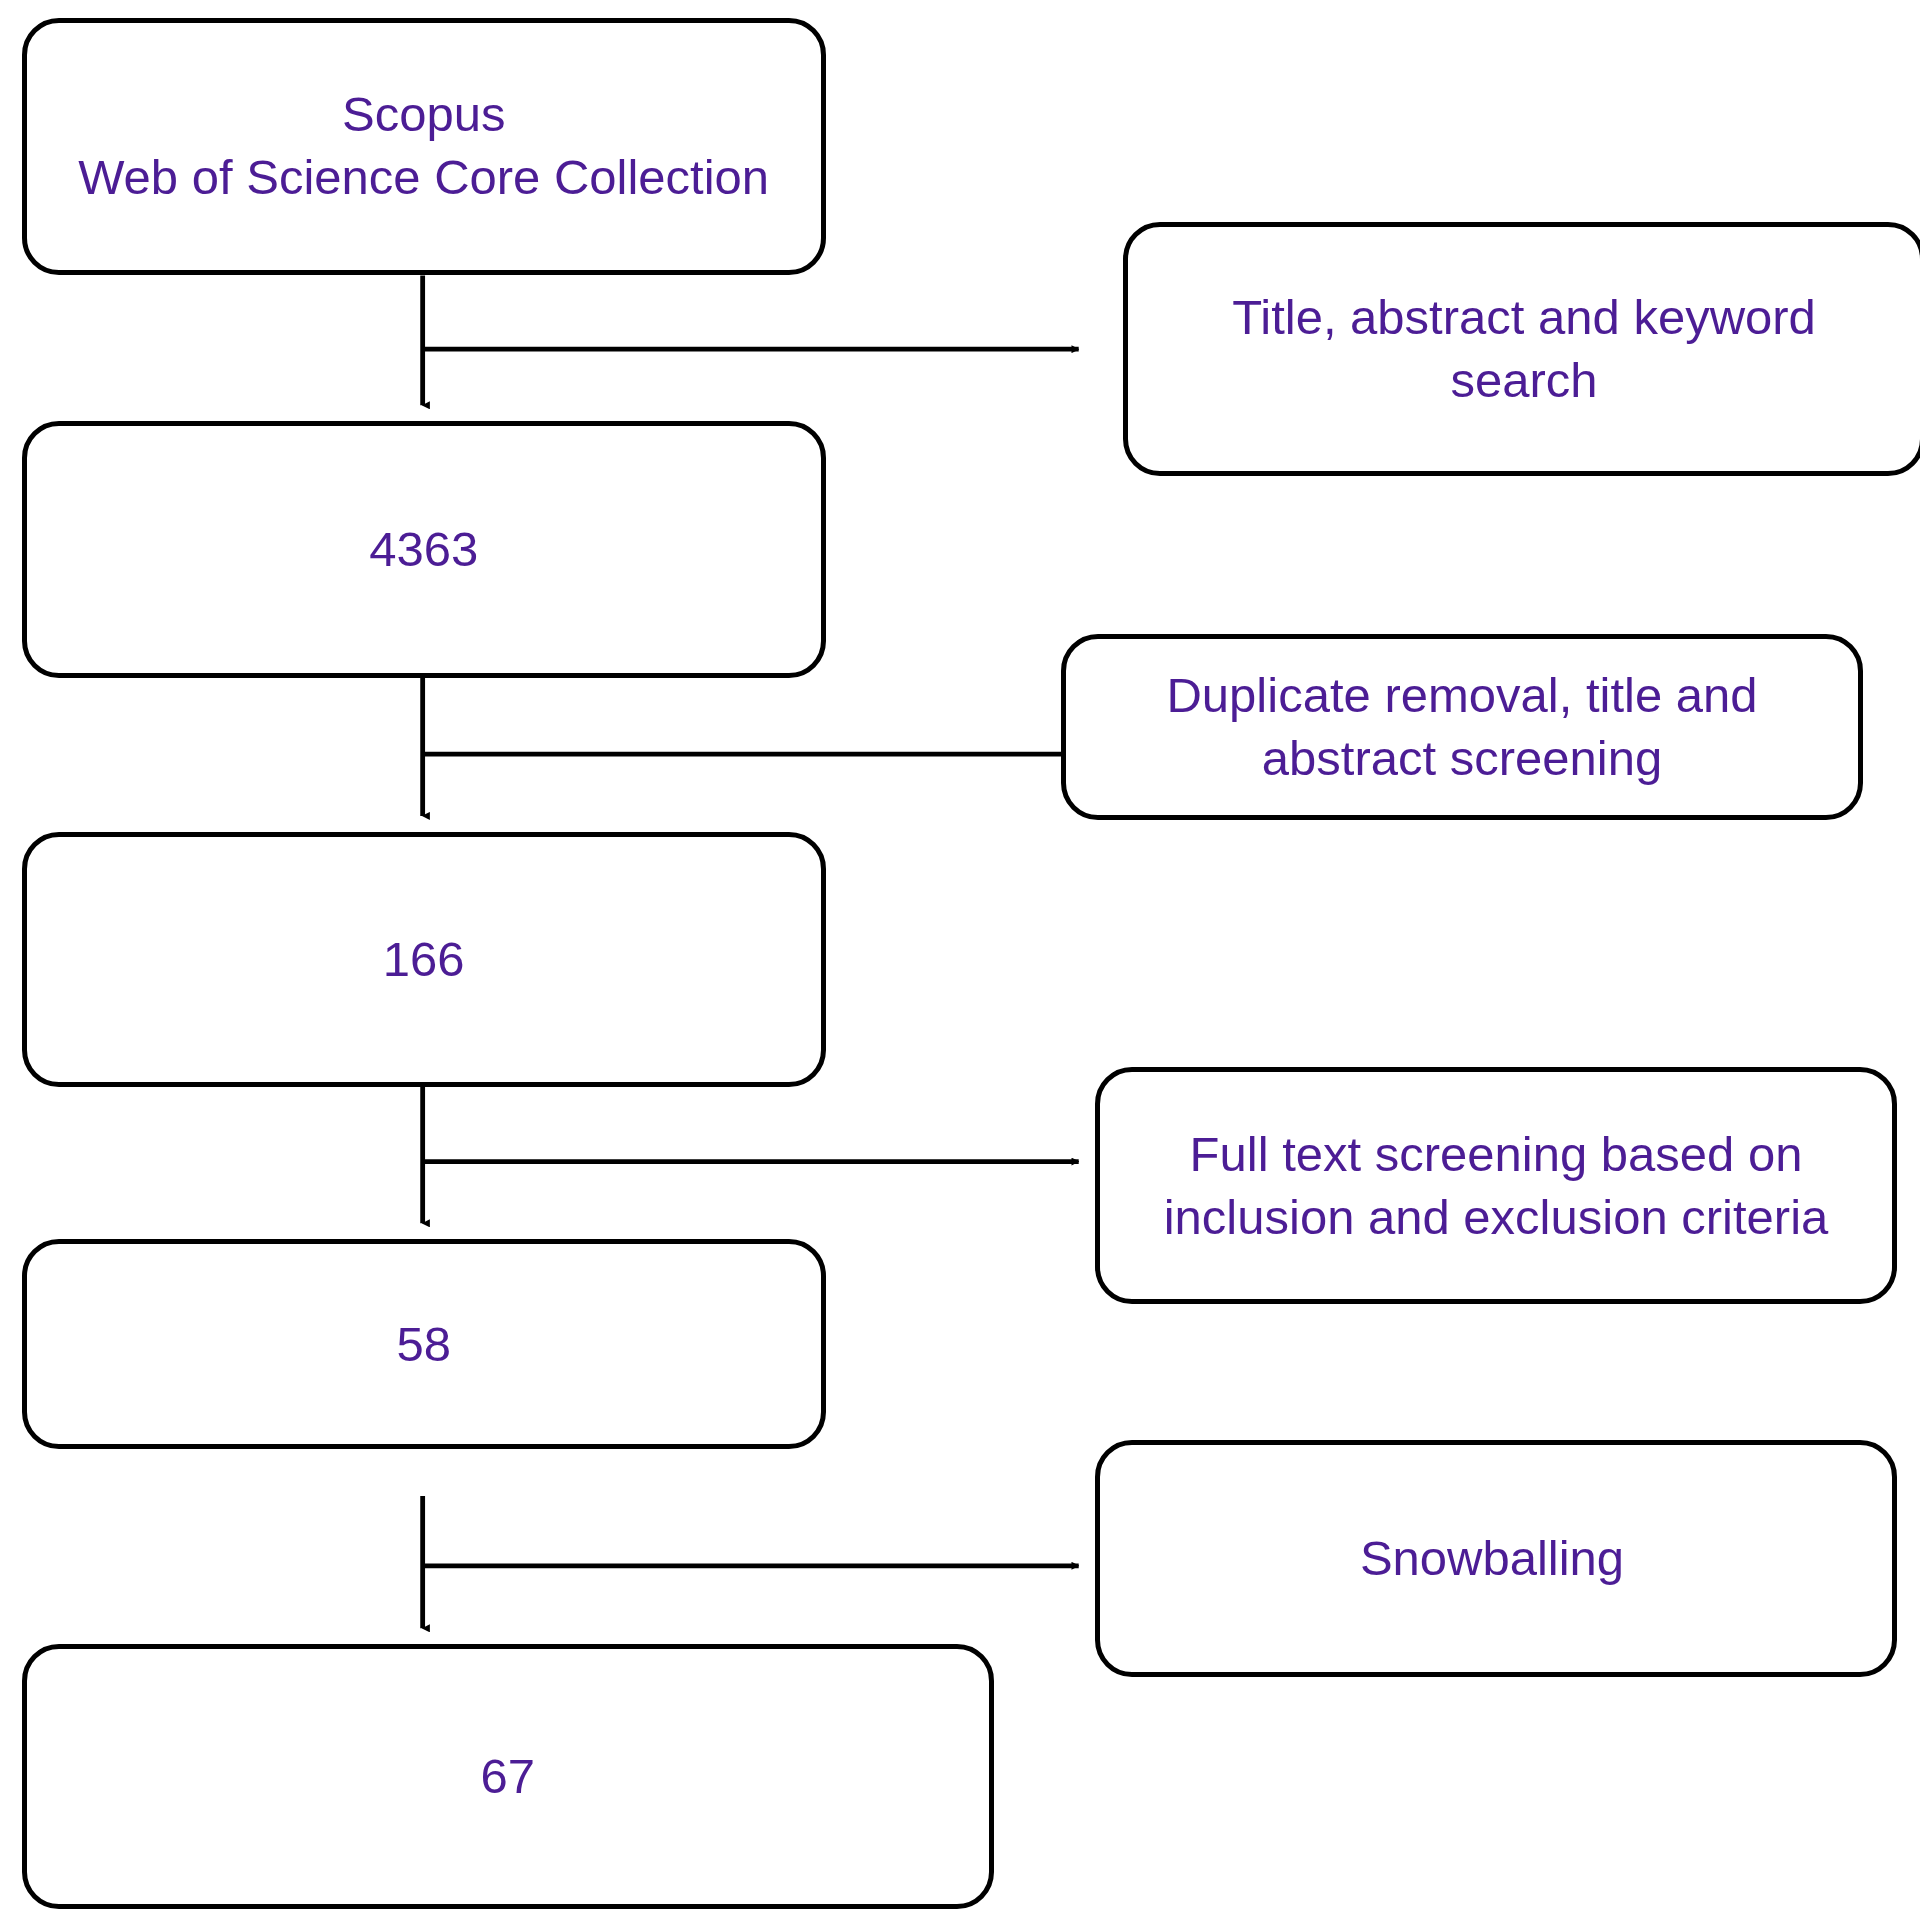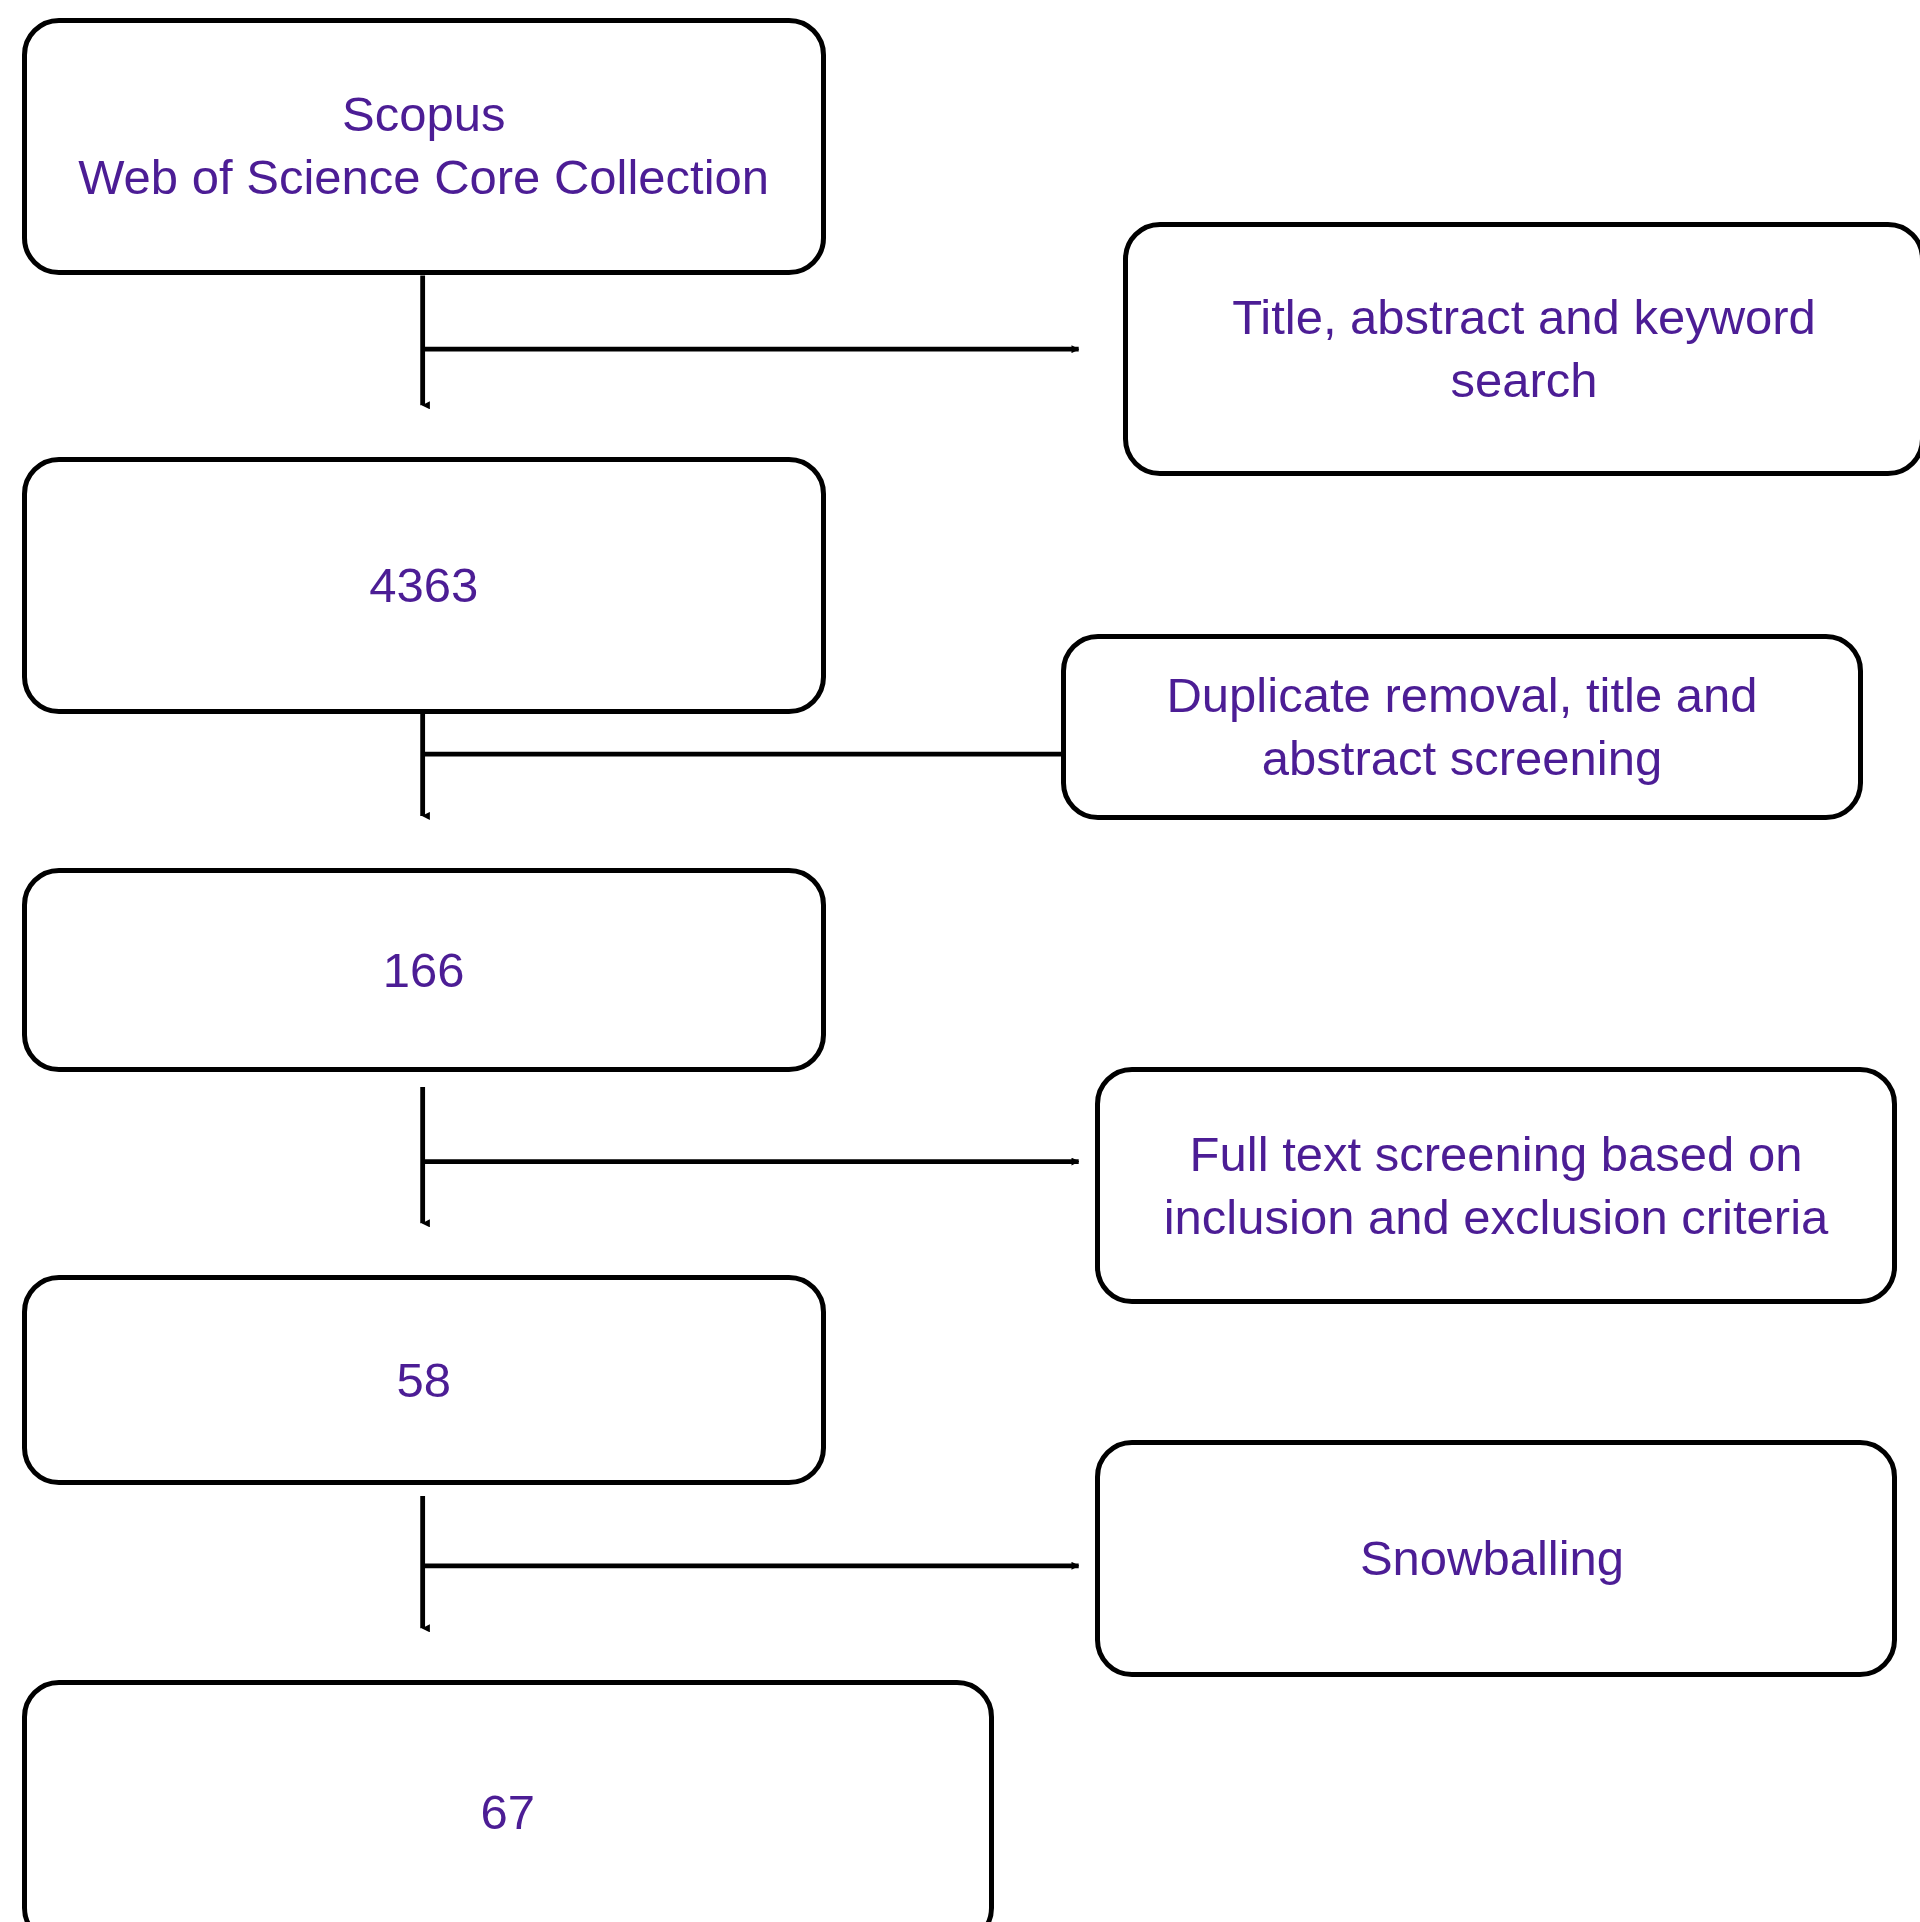--- a/index.html
+++ b/index.html
@@ -36,21 +36,20 @@
     text-align: center;
     color: #4c1d95;
     font-family: "Liberation Sans", sans-serif;
     font-size: 49px;
     line-height: 1.28;
     padding: 0 27px;
     white-space: pre-line;
   }
   .node-count {
     font-size: 49px;
-    margin-top: 36px;
   }
 </style>
 </head>
 <body>
 
 <div id="diagram-root">
 
   <svg id="flow-svg" viewBox="0 0 2394 2397" xmlns="http://www.w3.org/2000/svg">
     <defs>
       <marker id="arrowdown" markerWidth="10" markerHeight="10" refX="5" refY="9" orient="auto" markerUnits="userSpaceOnUse">
@@ -92,21 +91,21 @@
     <g>
       <line x1="527" y1="1952" x2="1345" y2="1952" stroke="#000000" stroke-width="6" marker-end="url(#arrowright)"></line>
     </g>
   </svg>
 
   <div class="node" id="node-sources" style="left: 21.7px; top: 17.6px; width: 804px; height: 257px;">Scopus
 Web of Science Core Collection</div>
 
   <div class="node node-count" id="node-identified" style="left: 21.7px; top: 421px; width: 804px; height: 257px;">4363</div>
 
-  <div class="node node-count" id="node-screened" style="left: 21.7px; top: 832px; width: 804px; height: 204px;">166</div>
+  <div class="node node-count" id="node-screened" style="left: 21.7px; top: 832px; width: 804px; height: 255px;">166</div>
 
   <div class="node node-count" id="node-eligible" style="left: 21.7px; top: 1239px; width: 804px; height: 210px;">58</div>
 
   <div class="node node-count" id="node-included" style="left: 21.7px; top: 1644px; width: 972px; height: 265px;">67</div>
 
   <div class="node" id="node-search" style="left: 1095px; top: 222px; width: 802px; height: 254px; margin-left: 28px;">Title, abstract and keyword
 search</div>
 
   <div class="node" id="node-duplicate-removal" style="left: 1061px; top: 634px; width: 802px; height: 186px;">Duplicate removal, title and
 abstract screening</div>

